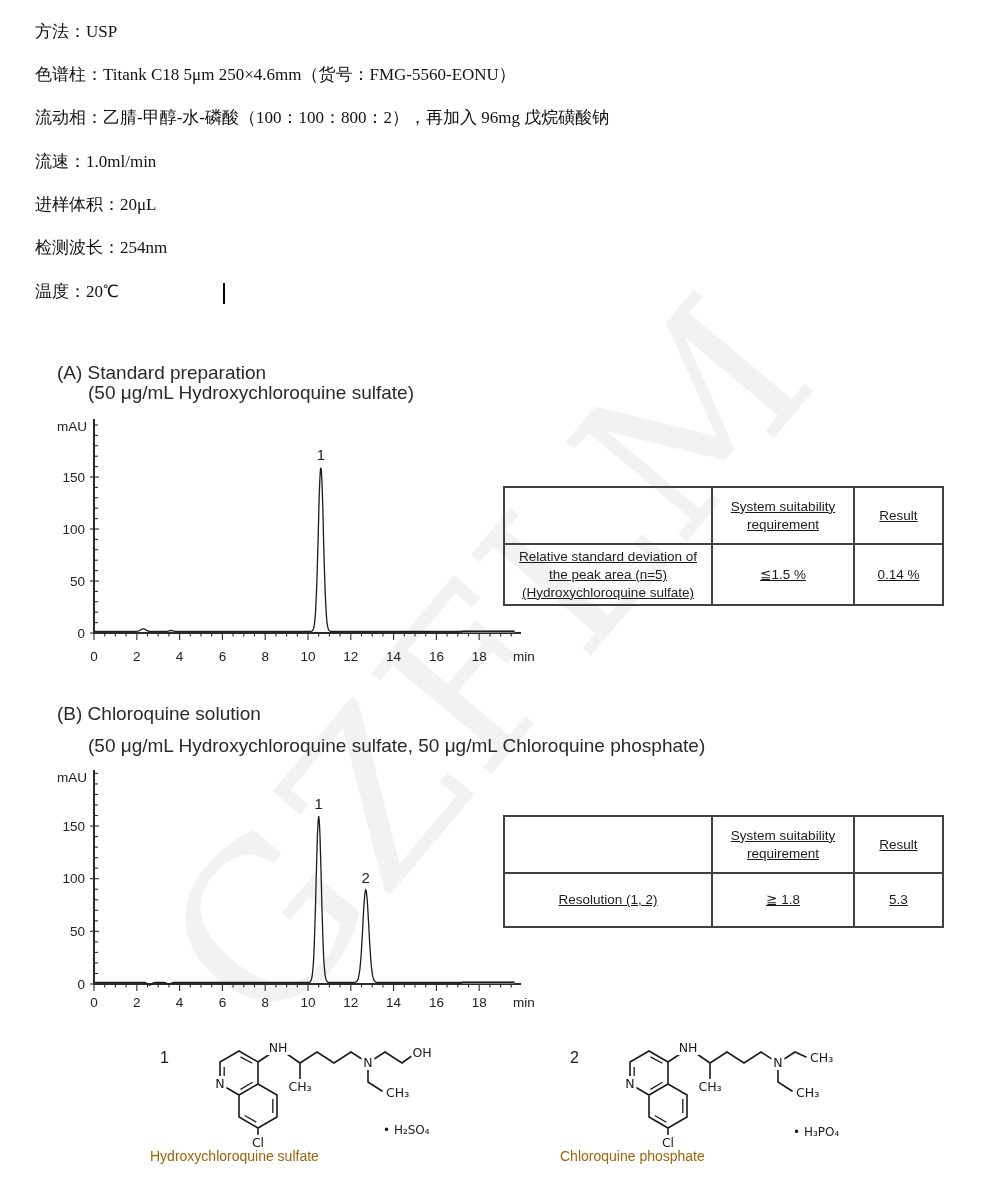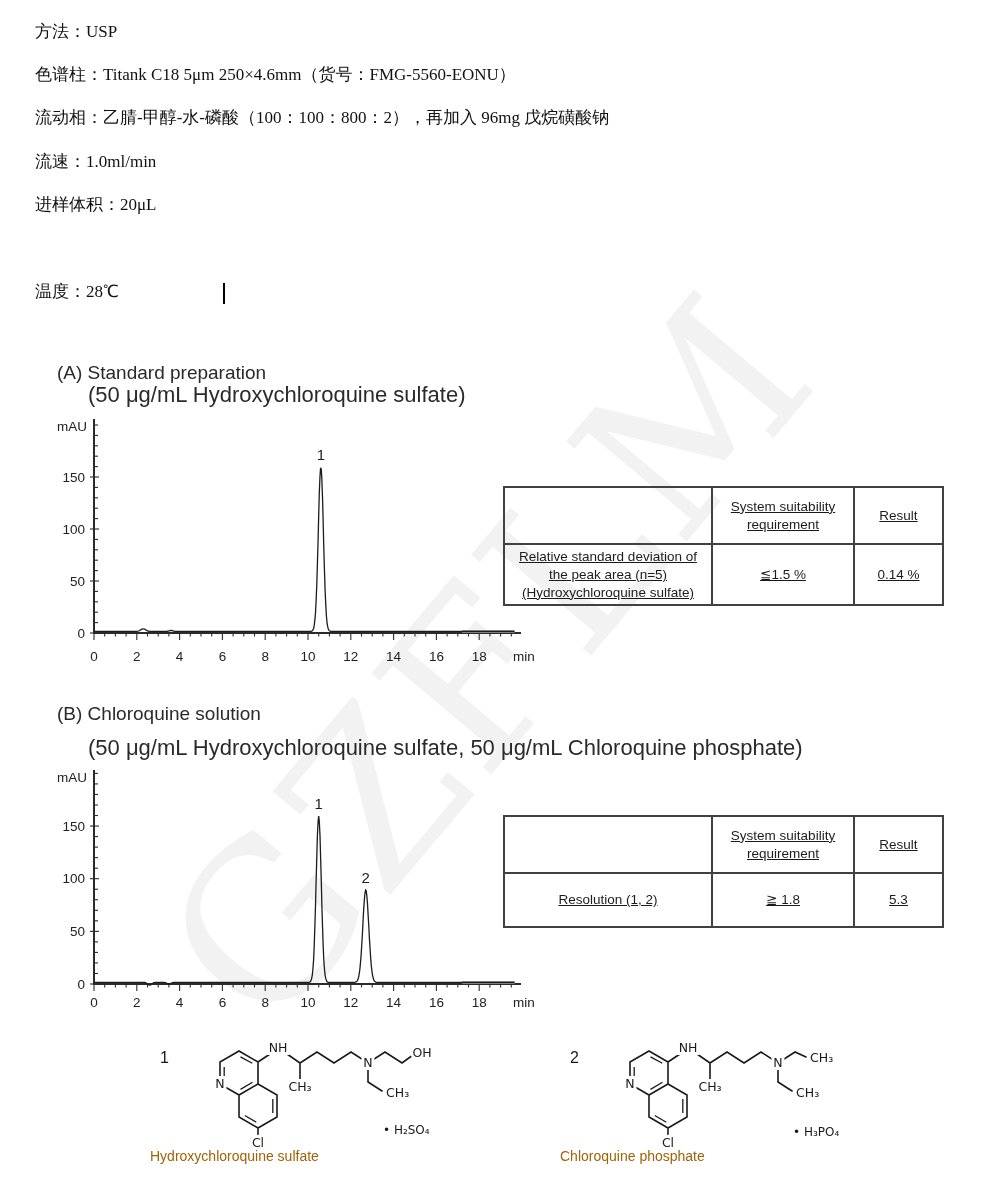--- a/index.html
+++ b/index.html
@@ -18,21 +18,21 @@
   }
   
   .cn-line{
     position:absolute;left:35px;width:920px;height:22px;
     font-family:Liberation Serif, serif;
     font-size:17px;color:#111;white-space:nowrap;z-index:1;
   }
   #text-cursor{position:absolute;left:223px;top:283px;width:1.6px;height:21px;background:#000;z-index:2;}
   
   .sec-heading{position:absolute;font-size:19px;color:#2a2a2a;z-index:1;white-space:nowrap;}
-  .sec-subheading{position:absolute;font-size:22px;color:#2a2a2a;z-index:1;white-space:nowrap;}
+  .sec-subheading{position:absolute;font-size:19px;color:#2a2a2a;z-index:1;white-space:nowrap;}
   
   .chrom{position:absolute;z-index:1;}
   
   .tblwrap{position:absolute;z-index:1;}
   table.suit{border-collapse:collapse;table-layout:fixed;width:439px;background:transparent;text-decoration:underline;}
   table.suit td{
     border:2px solid #414141;text-align:center;vertical-align:middle;
     font:13.5px/1.32 "Liberation Sans",sans-serif;color:#1c1c1c;padding:3px 6px;
   }
   
@@ -53,21 +53,22 @@
 
 <div id="page">
 
   <div id="watermark" style="color: rgb(242, 242, 242);">GZFLM</div>
 
   <div class="cn-line" style="top:20px">方法：USP</div>
   <div class="cn-line" style="top:63px">色谱柱：Titank C18 5μm 250×4.6mm（货号：FMG-5560-EONU）</div>
   <div class="cn-line" style="top:106px">流动相：乙腈-甲醇-水-磷酸（100：100：800：2），再加入 96mg 戊烷磺酸钠</div>
   <div class="cn-line" style="top:150px">流速：1.0ml/min</div>
   <div class="cn-line" style="top:193px">进样体积：20μL</div>
-  <div class="cn-line" style="top:280px">温度：28℃</div>
+  <div class="cn-line" style="top:236px">检测波长：254nm</div>
+  <div class="cn-line" style="top:280px">温度：20℃</div>
   <div id="text-cursor"></div>
 
   <div class="sec-heading" style="left:57px;top:350px;margin-top:12px;">(A) Standard preparation</div>
   <div class="sec-subheading" style="left:88px;top:382px;">(50 μg/mL Hydroxychloroquine sulfate)</div>
 
   <svg class="chrom" id="chrom-a" style="left:40px;top:412px;" width="500" height="262">
       <g stroke="#2b2b2b" stroke-width="2">
         <line x1="54" y1="7" x2="54" y2="222"></line>
         <line x1="53" y1="221" x2="481" y2="221"></line>
       </g>

